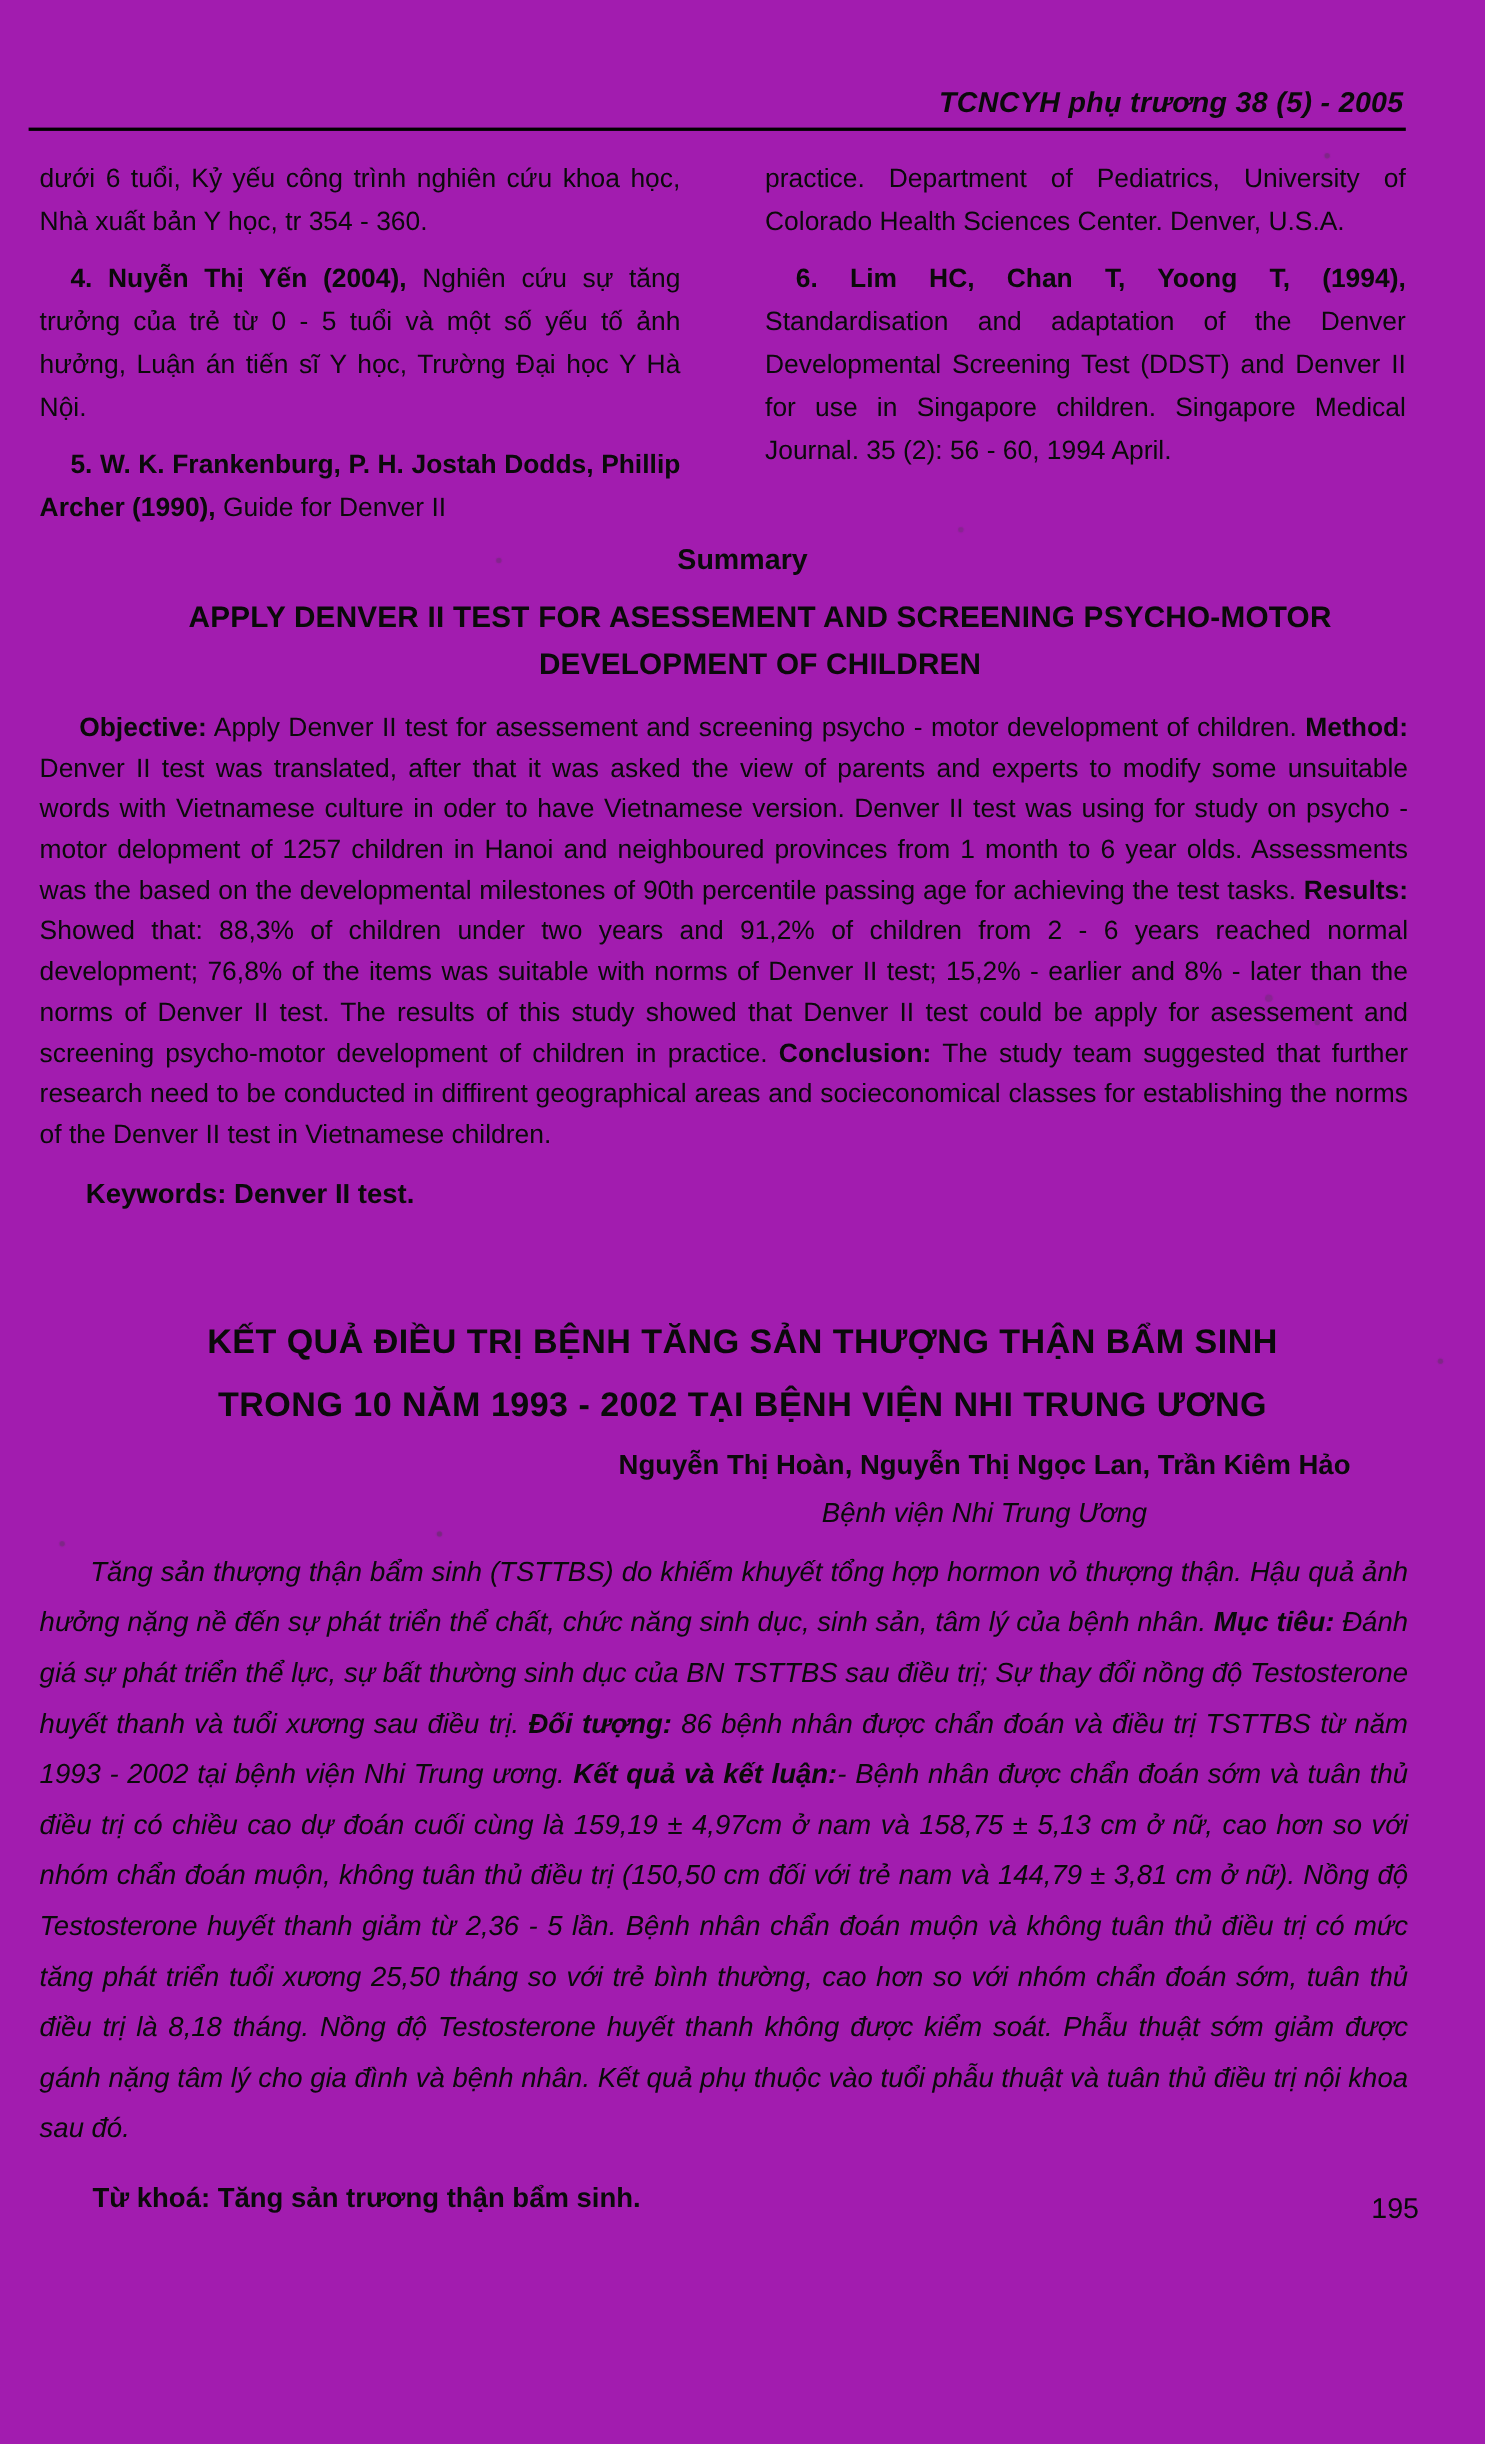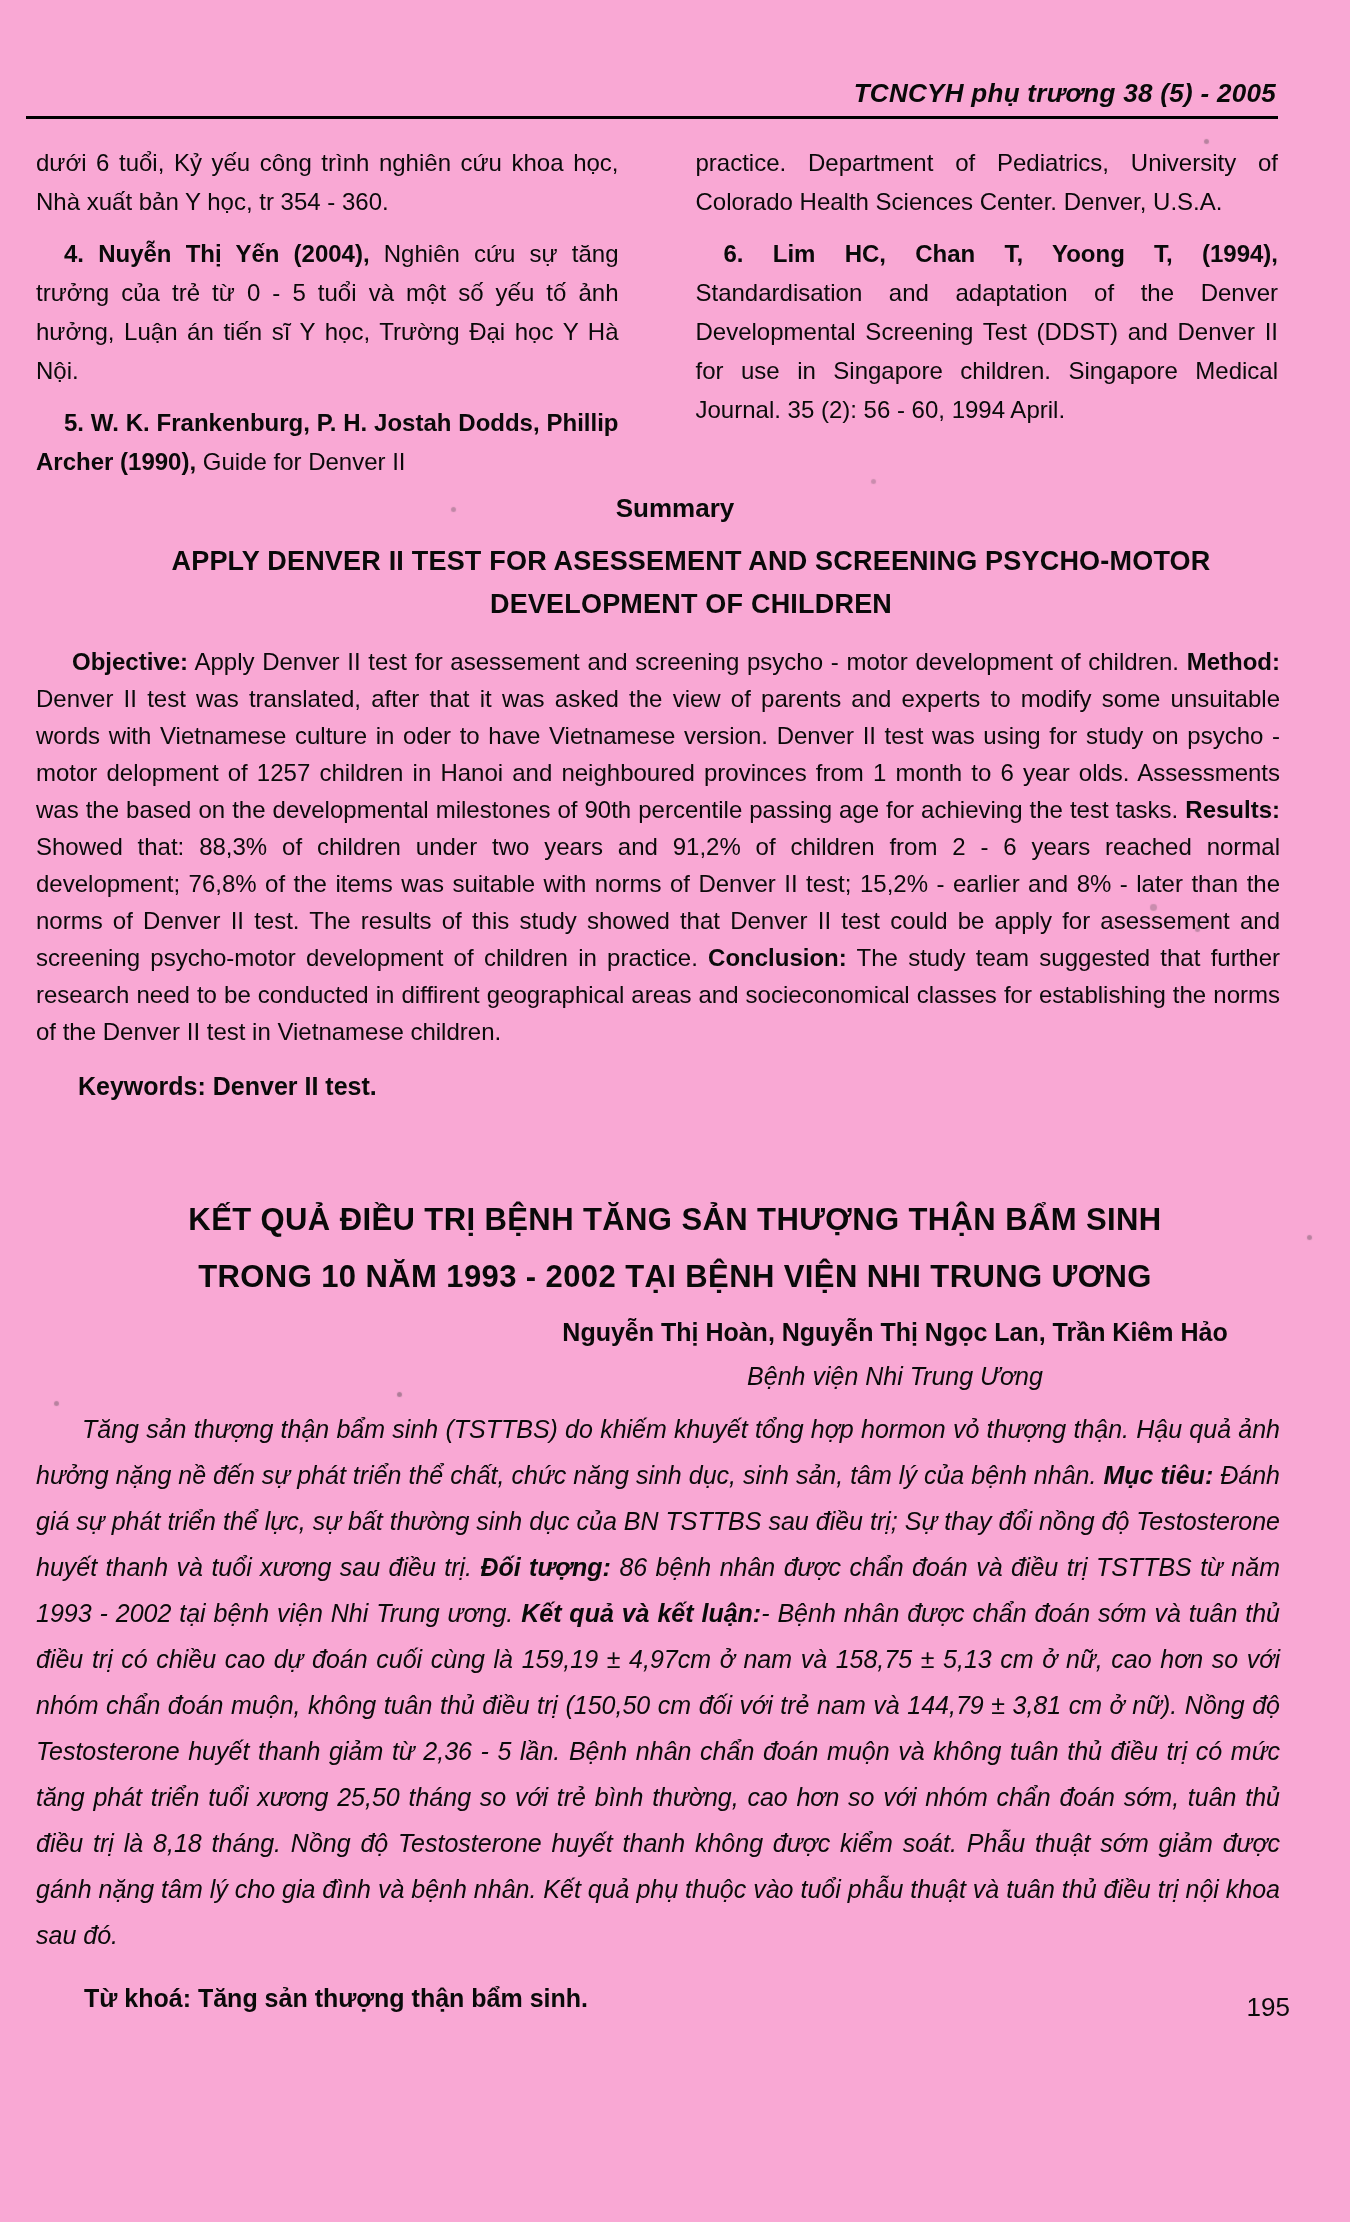--- a/index.html
+++ b/index.html
@@ -1,19 +1,19 @@
 <!DOCTYPE html>
 <html><head>
 <meta charset="utf-8">
 <style>
   html,body { margin:0; padding:0; background:#ffffff; }
   .page {
     position:relative;
     width:1350px; height:2222px;
-    background:#f9a8d4;
+    background:#a21caf;
     color:#0a0a0a;
     font-family:"Liberation Sans", sans-serif;
     overflow:hidden;
   }
   .journal-ref {
     padding:78px 74px 0 0;
     text-align:right;
     font-weight:bold; font-style:italic;
     font-size:26px; line-height:30px;
     letter-spacing:0.3px;
@@ -147,17 +147,17 @@
   </section>
 
   <section>
     <h1 class="vn-title">
       <span>KẾT QUẢ ĐIỀU TRỊ BỆNH TĂNG SẢN THƯỢNG THẬN BẨM SINH</span>
       <span>TRONG 10 NĂM 1993 - 2002 TẠI BỆNH VIỆN NHI TRUNG ƯƠNG</span>
     </h1>
     <div class="byline-authors">Nguyễn Thị Hoàn, Nguyễn Thị Ngọc Lan, Trần Kiêm Hảo</div>
     <div class="byline-affil">Bệnh viện Nhi Trung Ương</div>
     <p class="abstract-vn"><span>Tăng sản thượng thận bẩm sinh (TSTTBS) do khiếm khuyết tổng hợp hormon vỏ thượng thận. Hậu quả ảnh hưởng nặng nề đến sự phát triển thể chất, chức năng sinh dục, sinh sản, tâm lý của bệnh nhân. </span><b>Mục tiêu:</b><span> Đánh giá sự phát triển thể lực, sự bất thường sinh dục của BN TSTTBS sau điều trị; Sự thay đổi nồng độ Testosterone huyết thanh và tuổi xương sau điều trị. </span><b>Đối tượng:</b><span> 86 bệnh nhân được chẩn đoán và điều trị TSTTBS từ năm 1993 - 2002 tại bệnh viện Nhi Trung ương. </span><b>Kết quả và kết luận:</b><span>- Bệnh nhân được chẩn đoán sớm và tuân thủ điều trị có chiều cao dự đoán cuối cùng là 159,19 ± 4,97cm ở nam và 158,75 ± 5,13 cm ở nữ, cao hơn so với nhóm chẩn đoán muộn, không tuân thủ điều trị (150,50 cm đối với trẻ nam và 144,79 ± 3,81 cm ở nữ). Nồng độ Testosterone huyết thanh giảm từ 2,36 - 5 lần. Bệnh nhân chẩn đoán muộn và không tuân thủ điều trị có mức tăng phát triển tuổi xương 25,50 tháng so với trẻ bình thường, cao hơn so với nhóm chẩn đoán sớm, tuân thủ điều trị là 8,18 tháng. Nồng độ Testosterone huyết thanh không được kiểm soát. Phẫu thuật sớm giảm được gánh nặng tâm lý cho gia đình và bệnh nhân. Kết quả phụ thuộc vào tuổi phẫu thuật và tuân thủ điều trị nội khoa sau đó.</span></p>
-    <p class="keywords-vn"><b>Từ khoá: Tăng sản thượng thận bẩm sinh.</b></p>
+    <p class="keywords-vn"><b>Từ khoá: Tăng sản trương thận bẩm sinh.</b></p>
   </section>
 
   <div class="page-number">195</div>
 </div>
 
 </body></html>

